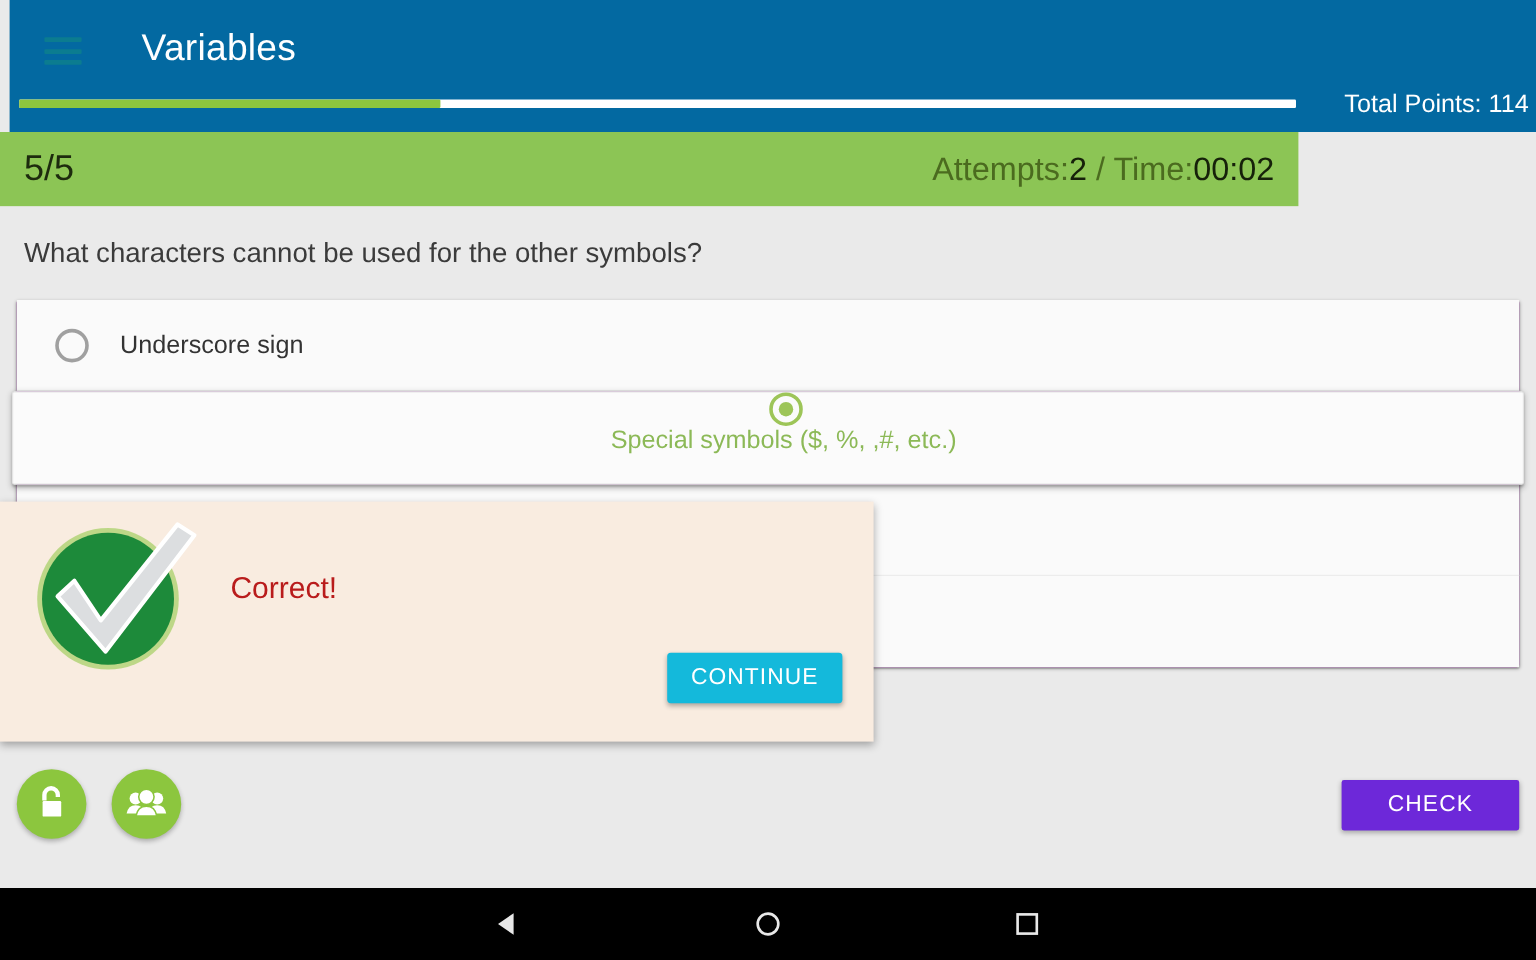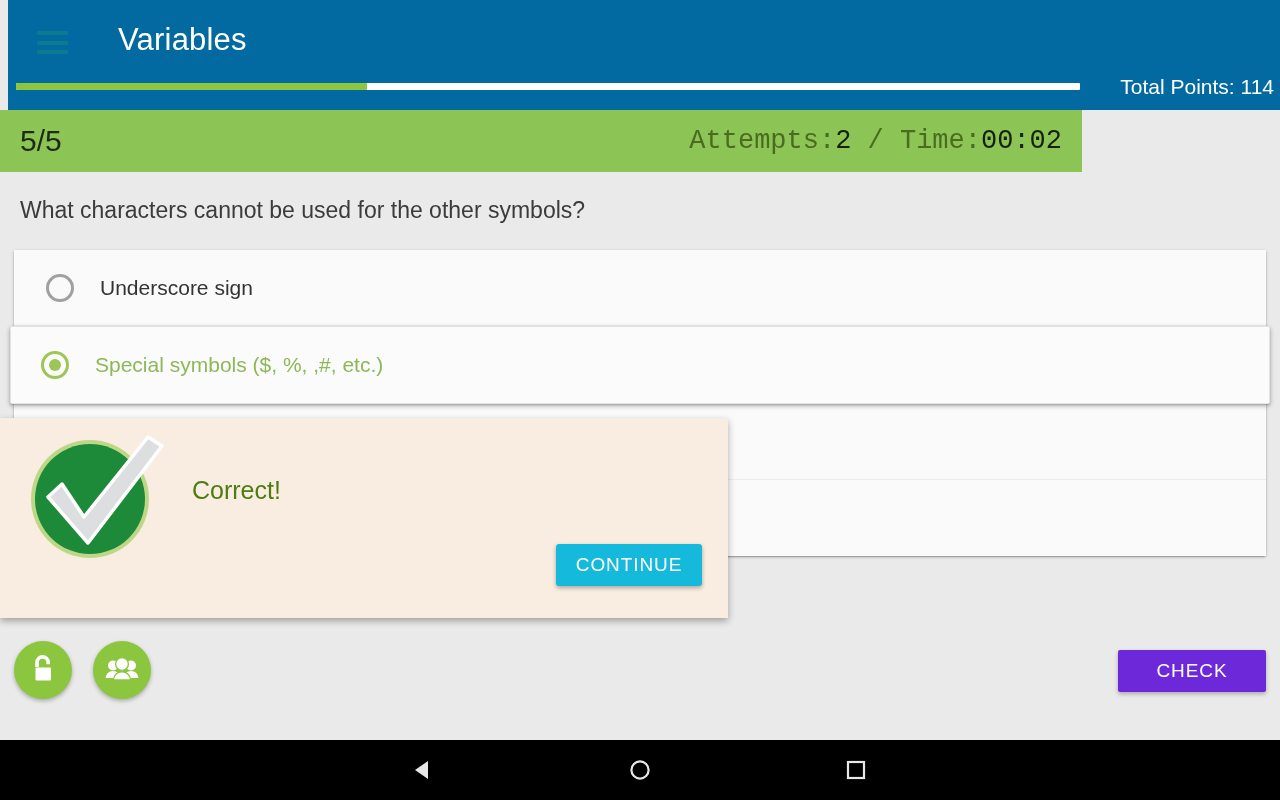--- a/index.html
+++ b/index.html
@@ -45,21 +45,21 @@
   .statusbar {
     position: absolute; left: 0; top: 110px; width: 1082px; height: 62px;
     background: #8cc555;
   }
   .progress-count {
     position: absolute; left: 20px; top: 14px;
     font-size: 30px; color: #1d2b0e;
   }
   .attempts-time {
     position: absolute; right: 20px; top: 16px;
-    font-size: 27px; color: #4b6b1f; white-space: nowrap; font-family: Liberation Mono, monospace;
+    font-size: 27px; color: #4b6b1f; white-space: nowrap;
   }
   .attempts-time .val { color: #16210a; }
 
   
   .content {
     position: absolute; left: 0; top: 172px; width: 1280px; height: 568px;
     background: #eaeaea;
   }
   .question {
     position: absolute; left: 20px; top: 25px;
@@ -81,20 +81,21 @@
   }
   .option-row:last-child { border-bottom: none; }
   .option-row.selected {
     background: #fbfbfb;
     margin: 0 -4px;
     border: 1px solid #e4e4e4;
     border-radius: 2px;
     box-shadow: 0 2px 5px rgba(0,0,0,.28), 0 1px 2px rgba(0,0,0,.18);
     z-index: 2;
     height: 78px;
+    flex-direction: column;
   }
   .radio {
     position: relative; flex: 0 0 auto;
     margin-left: 32px; width: 28px; height: 28px;
     border-radius: 50%;
     border: 3px solid #a0a0a0;
     background: transparent;
   }
   .option-row.selected .radio {
     margin-left: 30px;
@@ -134,21 +135,21 @@
     position: absolute; left: 0; top: 418px; width: 728px; height: 200px;
     background: #f9ece0;
     box-shadow: 0 3px 7px rgba(0,0,0,.32);
     z-index: 20;
   }
   .dialog-check {
     position: absolute; left: 22px; top: 13px; width: 170px; height: 130px;
   }
   .dialog-msg {
     position: absolute; left: 192px; top: 58px;
-    font-size: 25px; color: #4d7c0f; white-space: nowrap; text-align: center;
+    font-size: 25px; color: #b91c1c; white-space: nowrap; text-align: center;
   }
   .continue-btn {
     position: absolute; left: 556px; top: 126px;
     width: 146px; height: 42px; background: #14b9db;
     color: #ffffff; font-size: 19px; letter-spacing: .9px;
     display: flex; align-items: center; justify-content: center;
     border: none; border-radius: 3px; cursor: pointer;
     box-shadow: 0 2px 4px rgba(0,0,0,.30);
     font-family: "Liberation Sans", sans-serif;
   }

